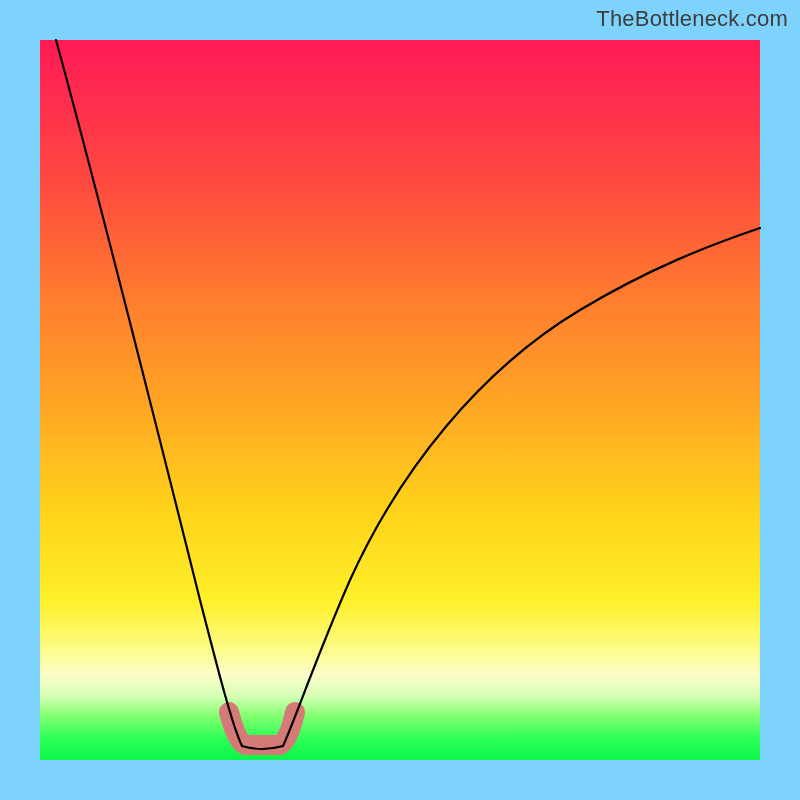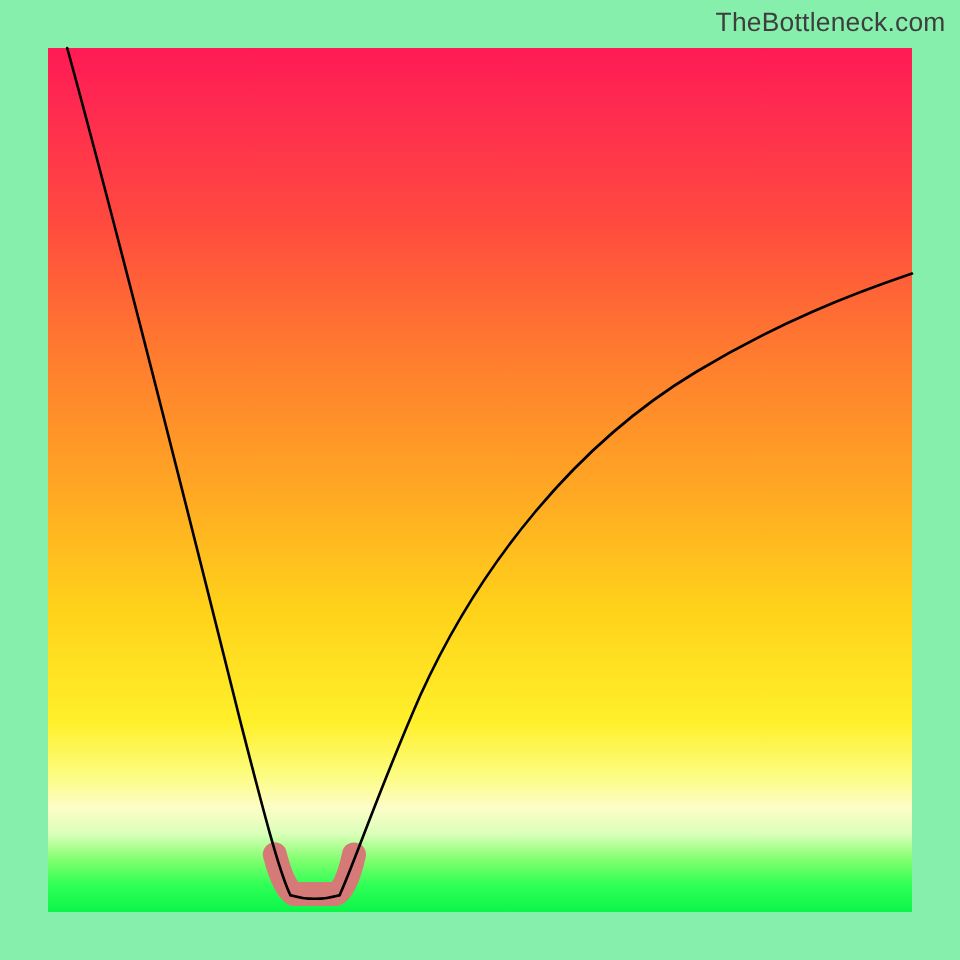--- a/index.html
+++ b/index.html
@@ -10,21 +10,21 @@
     background: #000;
     overflow: hidden;
     font-family: Arial, Helvetica, sans-serif;
   }
   .frame {
     position: absolute;
     left: 0;
     top: 0;
     width: 800px;
     height: 800px;
-    background: #86efac;
+    background: #7dd3fc;
   }
   .plot {
     position: absolute;
     left: 40px;
     top: 40px;
     width: 720px;
     height: 720px;
     
     background: linear-gradient(
       to bottom,

